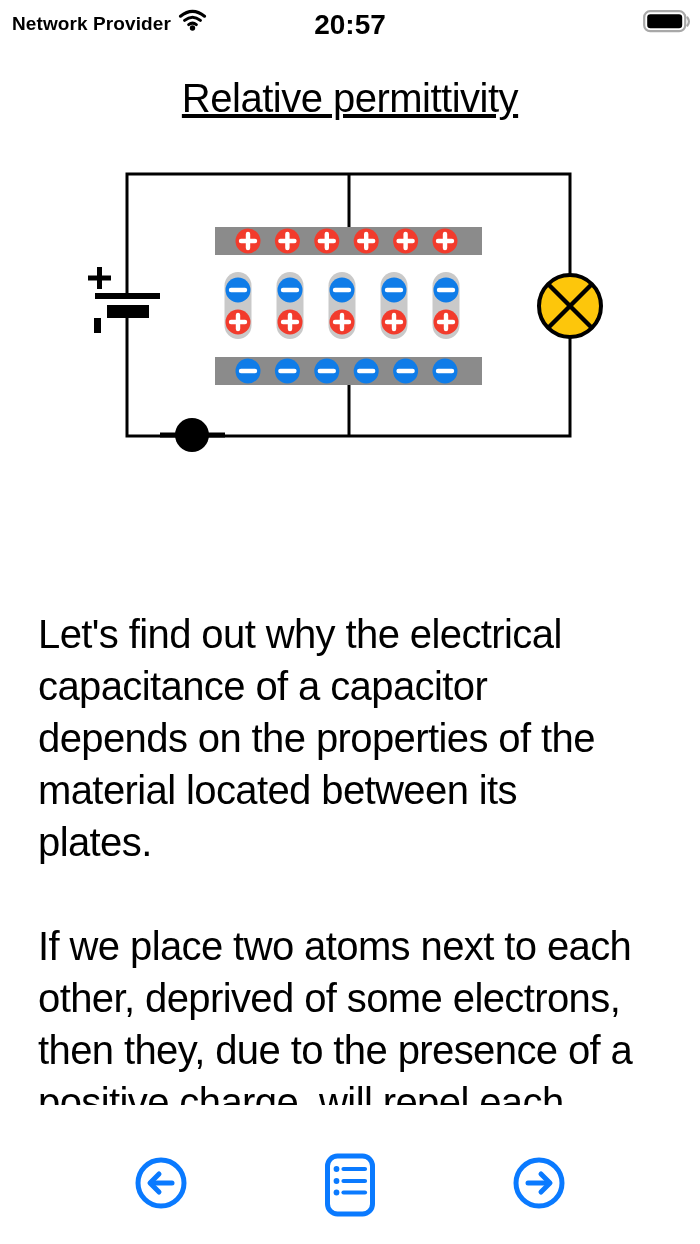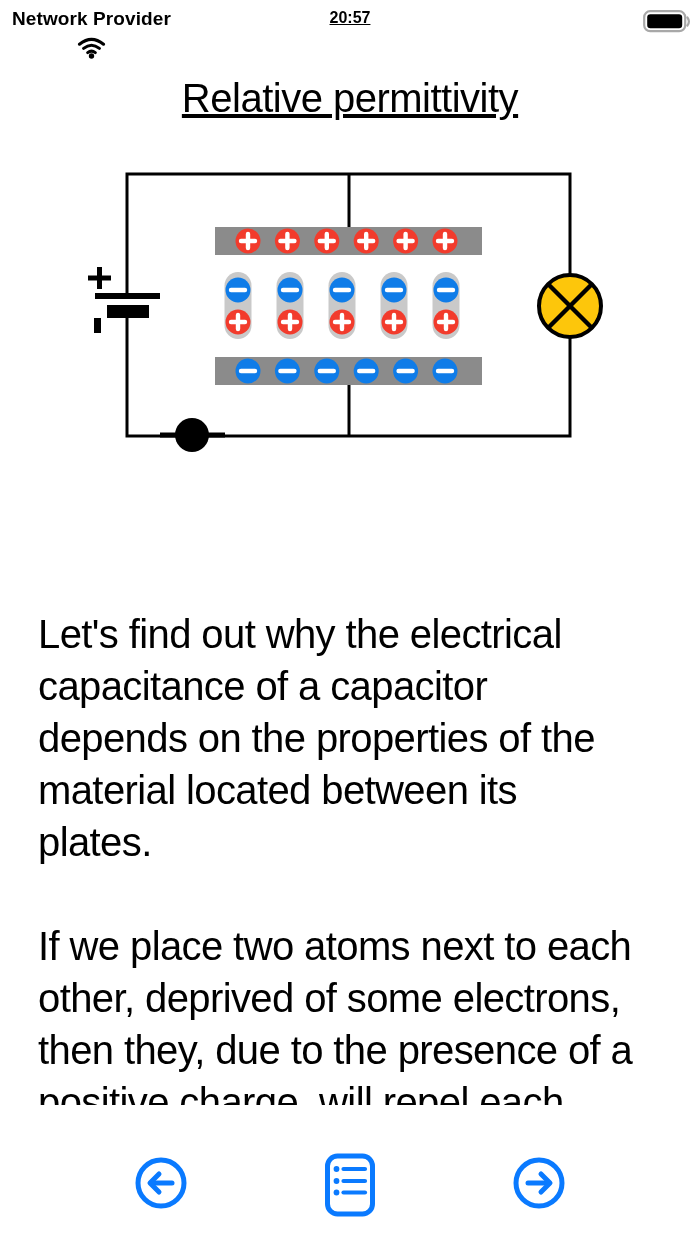--- a/index.html
+++ b/index.html
@@ -2,23 +2,23 @@
 <html><head>
 <meta charset="utf-8">
 <style>
   html,body{margin:0;padding:0;background:#fff;}
   .screen{
     position:relative;width:700px;height:1244px;background:#ffffff;
     font-family:"Liberation Sans", sans-serif;color:#000;overflow:hidden;
   }
   
   .status-bar{position:absolute;top:0;left:0;width:700px;height:44px;}
-  .sb-left{position:absolute;left:12px;top:8px;display:flex;align-items:center;gap:6px;flex-direction:column;}
+  .sb-left{position:absolute;left:12px;top:8px;display:flex;align-items:flex-end;gap:6px;}
   .sb-carrier{font-size:19px;font-weight:600;letter-spacing:0.1px;}
-  .sb-time{position:absolute;left:0;right:0;top:9px;text-align:center;font-size:16px;font-weight:700;text-decoration:underline;}
+  .sb-time{position:absolute;left:0;right:0;top:9px;text-align:center;font-size:28px;font-weight:700;}
   .sb-batt{position:absolute;right:9px;top:10px;}
   
   .page-title{position:absolute;top:75px;left:0;right:0;text-align:center;
     font-size:40px;line-height:46px;font-weight:400;letter-spacing:-0.5px;text-decoration:underline;}
   
   .diagram{position:absolute;top:160px;left:0;width:700px;height:320px;}
   
   .reading{position:absolute;top:600px;left:0;width:648px;height:505px;
     overflow:hidden;box-sizing:border-box;padding:8px 10px 0 38px;}
   .reading p{margin:0;font-size:40px;line-height:52px;letter-spacing:-0.6px;

